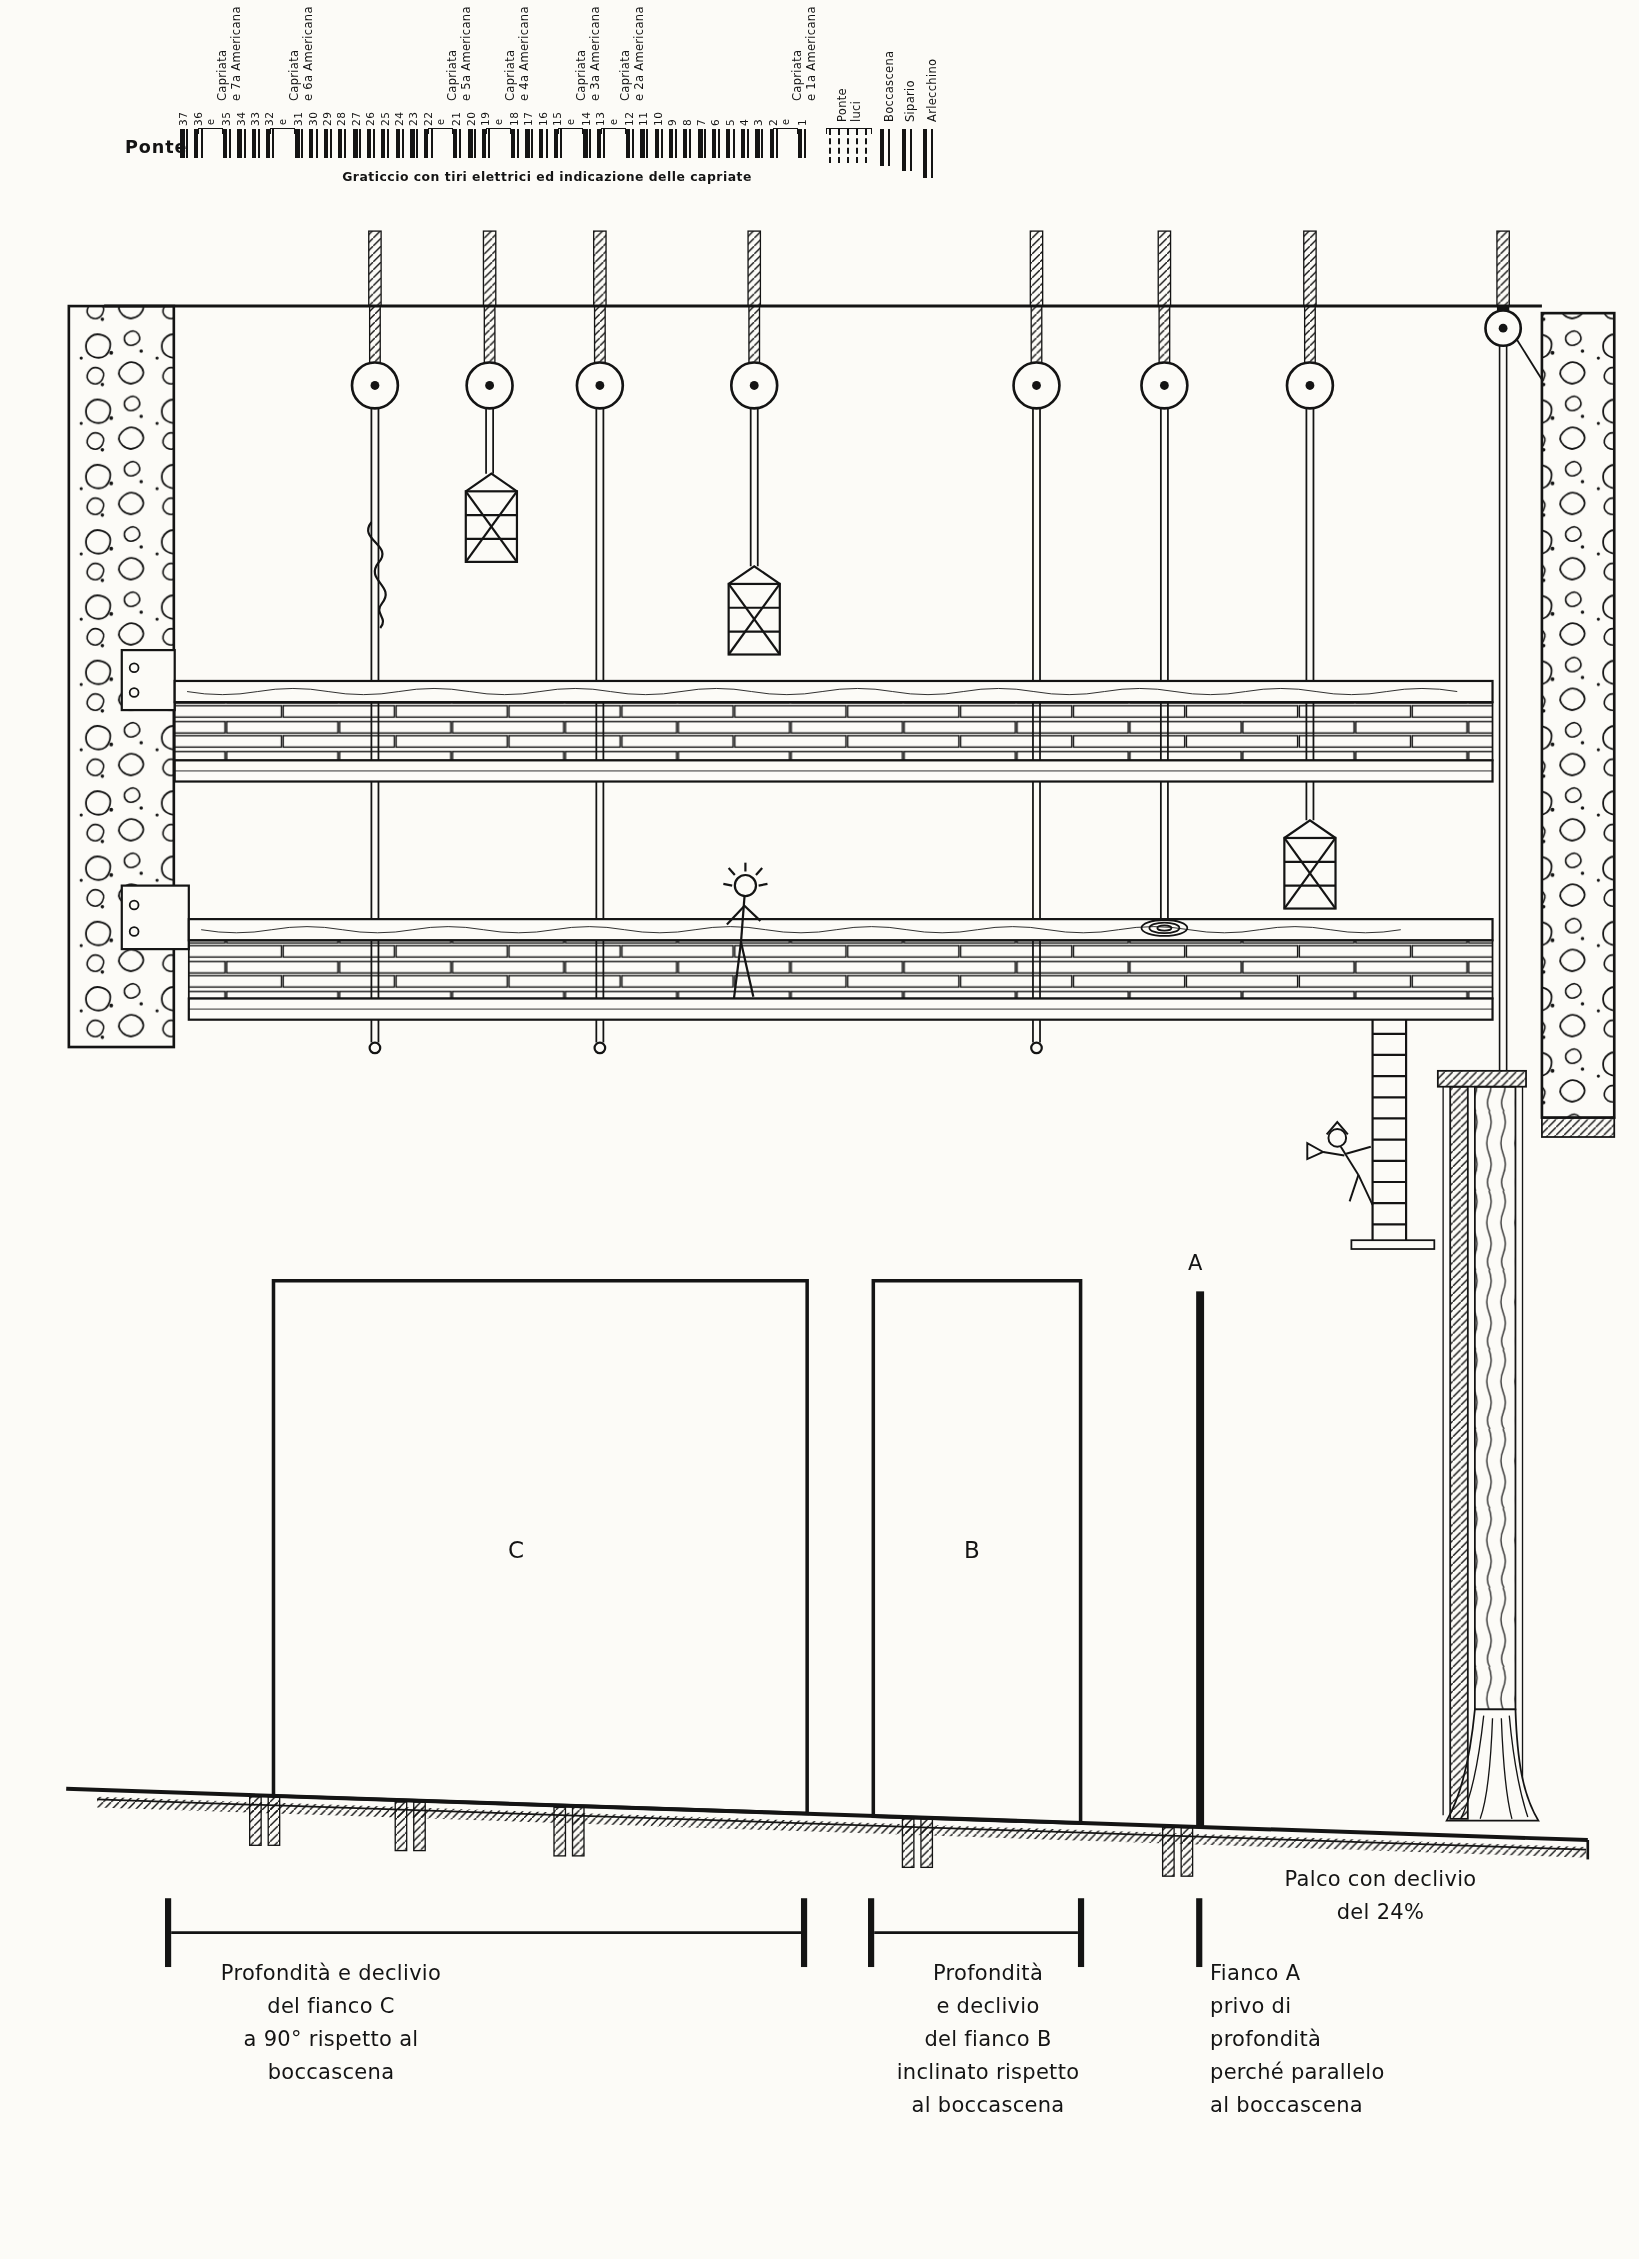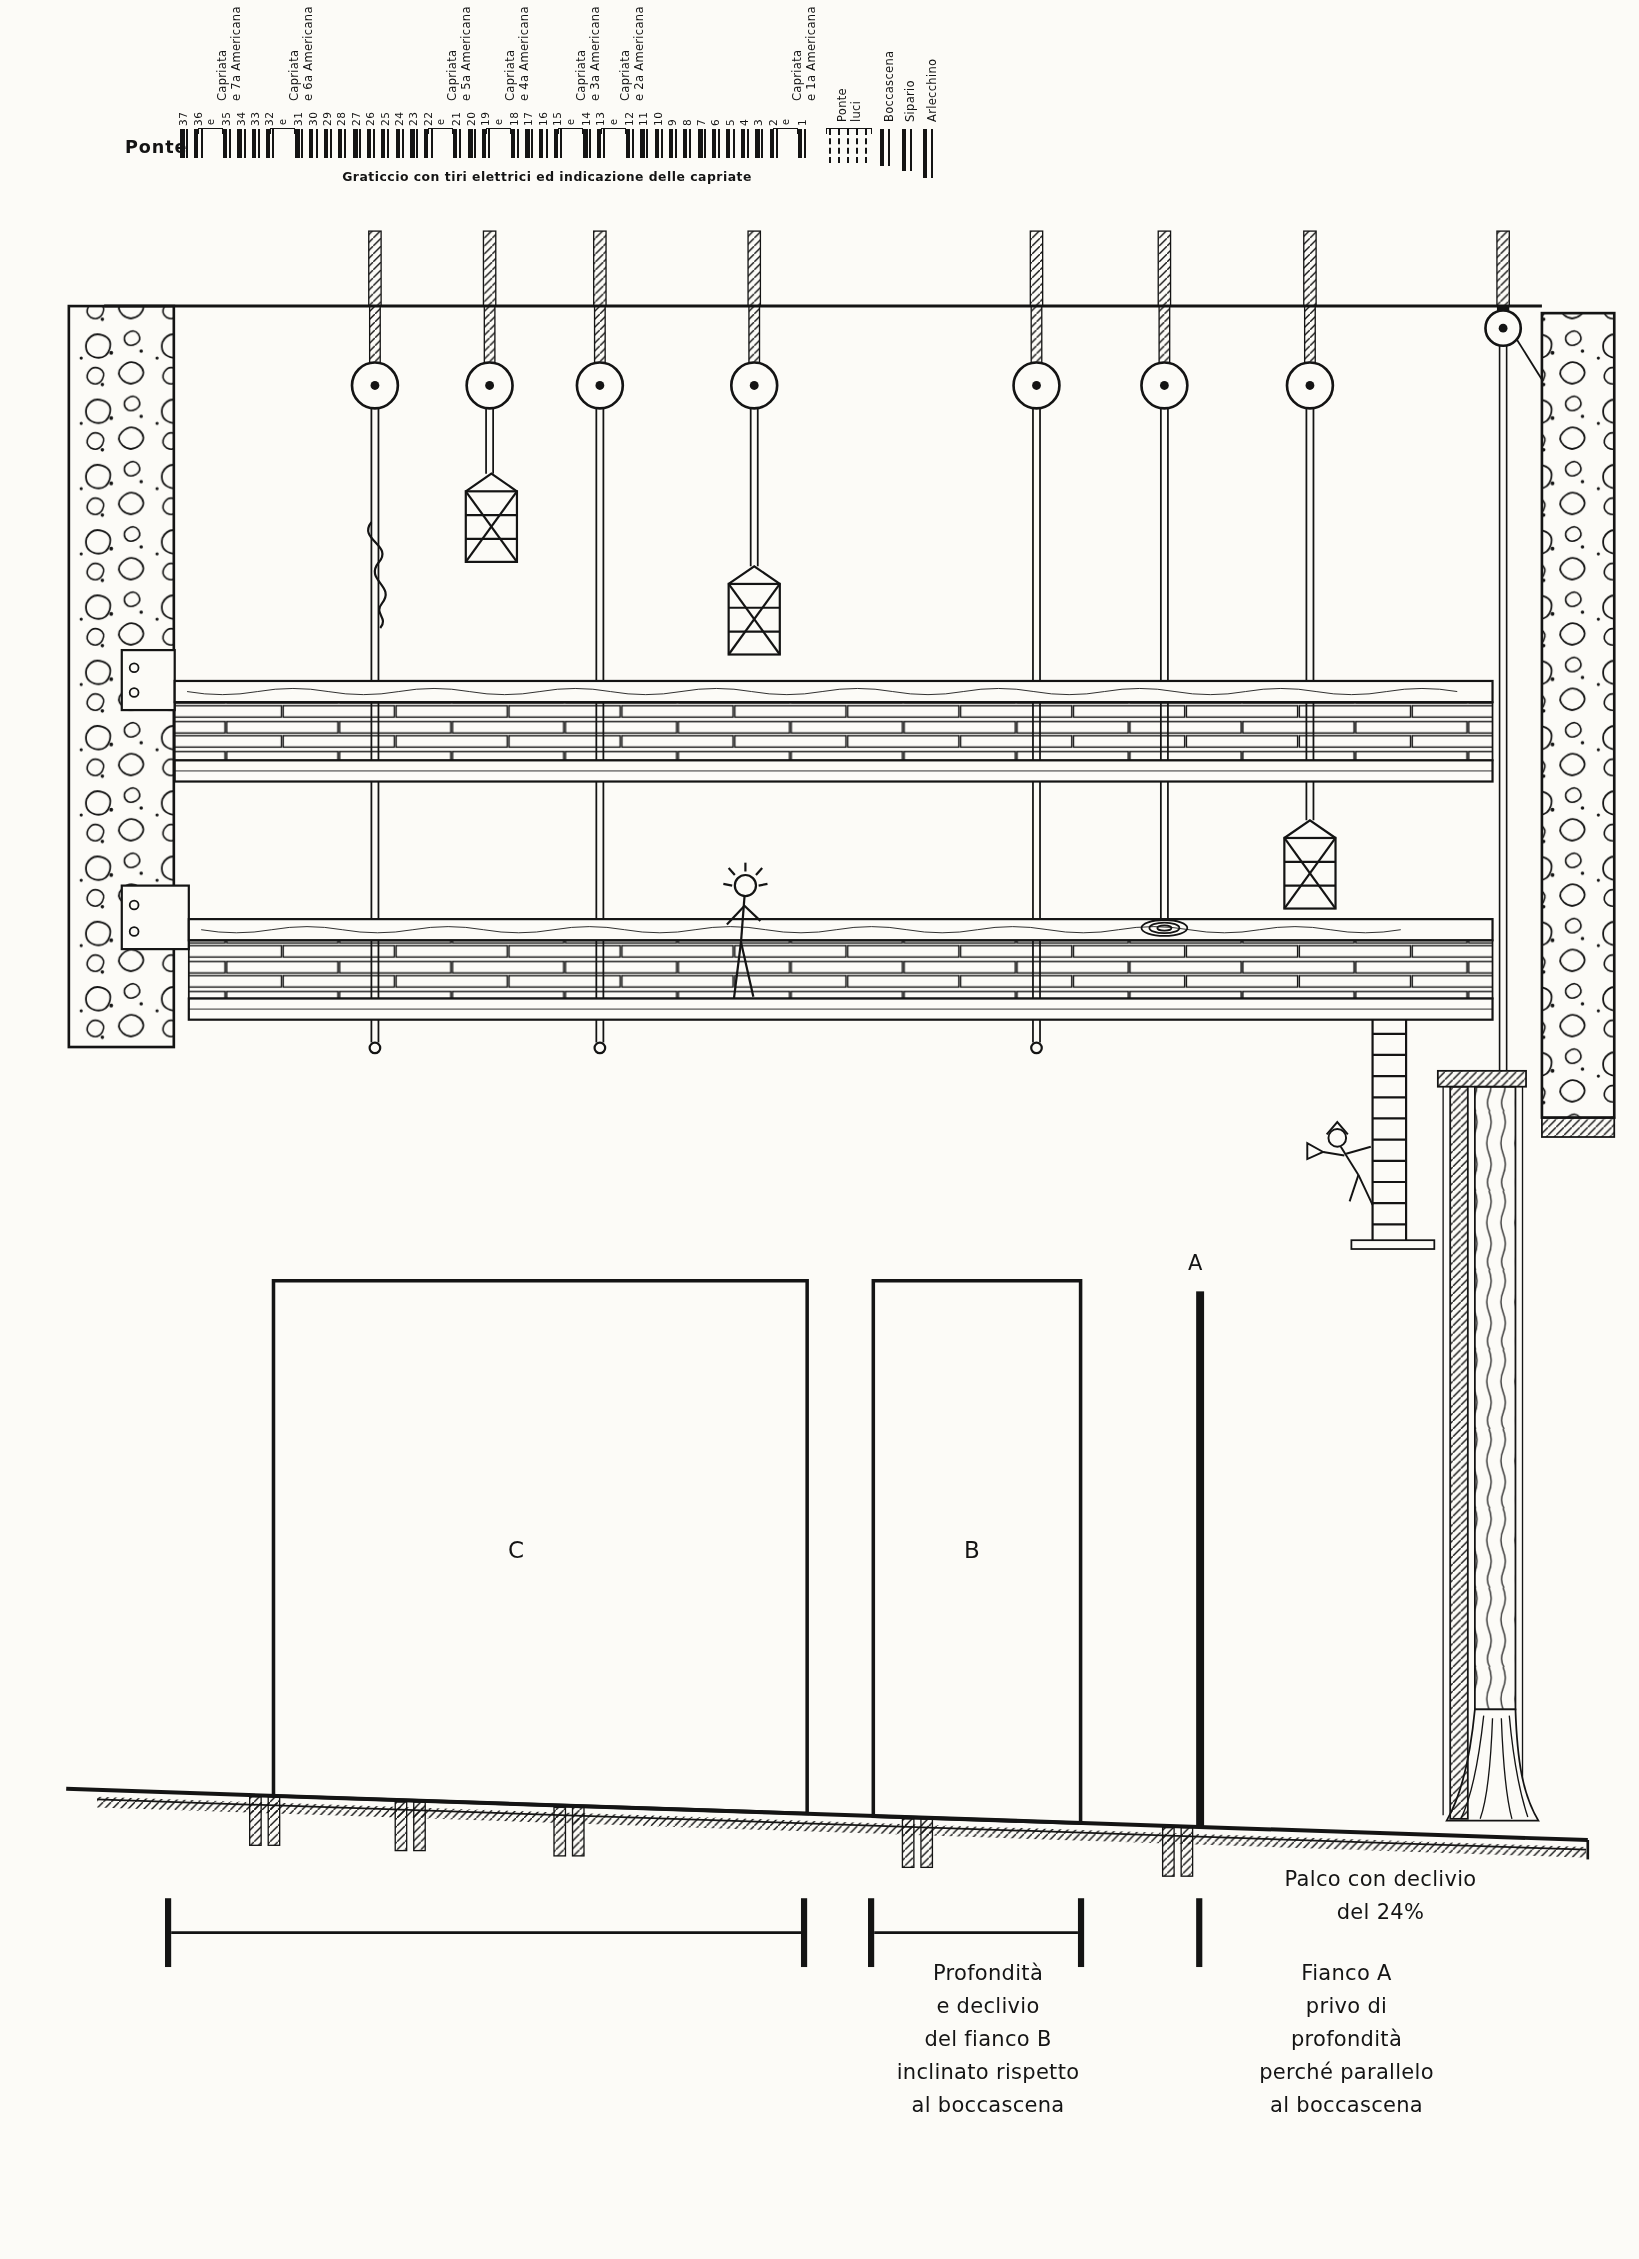--- a/index.html
+++ b/index.html
@@ -14,21 +14,21 @@
   .tick-num { position:absolute; top:126px; font-size:10.6px; line-height:10.6px; white-space:nowrap;
               transform:rotate(-90deg); transform-origin:0 0; letter-spacing:0.4px; }
   .tick-bracket { position:absolute; top:128px; width:25px; height:6.2px;
                   border:1.8px solid #141414; border-bottom:none; }
   .vlabel { position:absolute; transform:rotate(-90deg); transform-origin:0 0;
             font-size:11.5px; letter-spacing:0.3px; white-space:nowrap; }
   .vlabel div { height:14px; line-height:14px; }
   .ruler-title { font-size:17.6px; font-weight:700; letter-spacing:0.9px; }
   .fig-title { font-size:12.4px; font-weight:700; letter-spacing:0.5px; text-align:center; }
   .letter { font-size:23px; font-weight:400; letter-spacing:0.9px; }
-  .note { font-size:21px; line-height:33px; letter-spacing:0.3px; white-space:pre-line;text-align:center; }
+  .note { font-size:21px; line-height:33px; letter-spacing:0.3px; white-space:pre-line; }
   .note.center { text-align:center; }
 </style>
 </head>
 <body>
 
 <div id="page">
 
   <svg class="draw" width="1639" height="2259" viewBox="0 0 1858 2561">
     <defs>
       <pattern id="rubble" width="86" height="74" patternUnits="userSpaceOnUse">
@@ -433,20 +433,23 @@
     </div>
 
   <div class="abs fig-title" style="left:291px; top:169px; width:512px;">Graticcio con tiri elettrici ed indicazione delle capriate</div>
 
   <div class="abs letter" style="left:508px; top:1537px;">C</div>
   <div class="abs letter" style="left:964px; top:1537px;">B</div>
   <div class="abs letter" style="left:1188px; top:1251px; font-size:21px;">A</div>
 
   <div class="abs note center" style="left:1248px; top:1863px; width:265px;">Palco con declivio
 del 24%</div>
+  <div class="abs note center" style="left:181px; top:1957px; width:300px;">Profondità e declivio
+del fianco C
+a 90° rispetto al boccascena</div>
   <div class="abs note center" style="left:847px; top:1957px; width:282px;">Profondità
 e declivio
 del fianco B
 inclinato rispetto
 al boccascena</div>
   <div class="abs note" style="left:1210px; top:1957px; width:273px;">Fianco A
 privo di
 profondità
 perché parallelo
 al boccascena</div>

